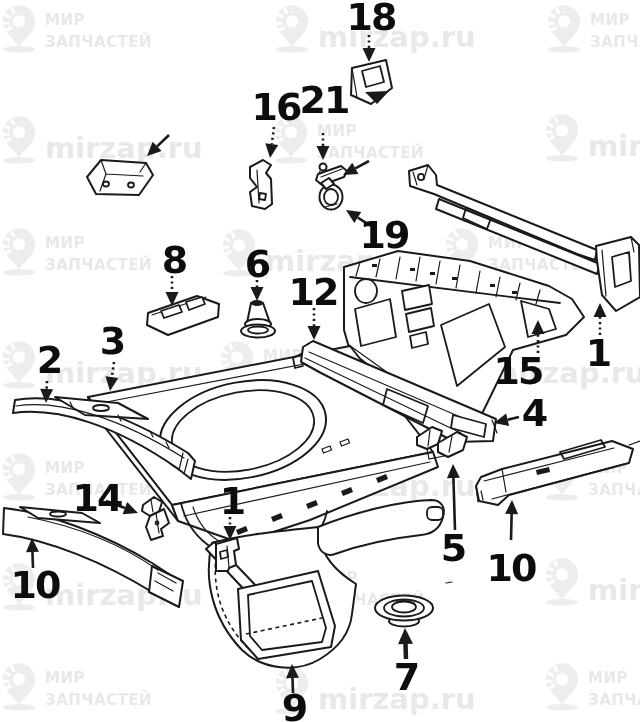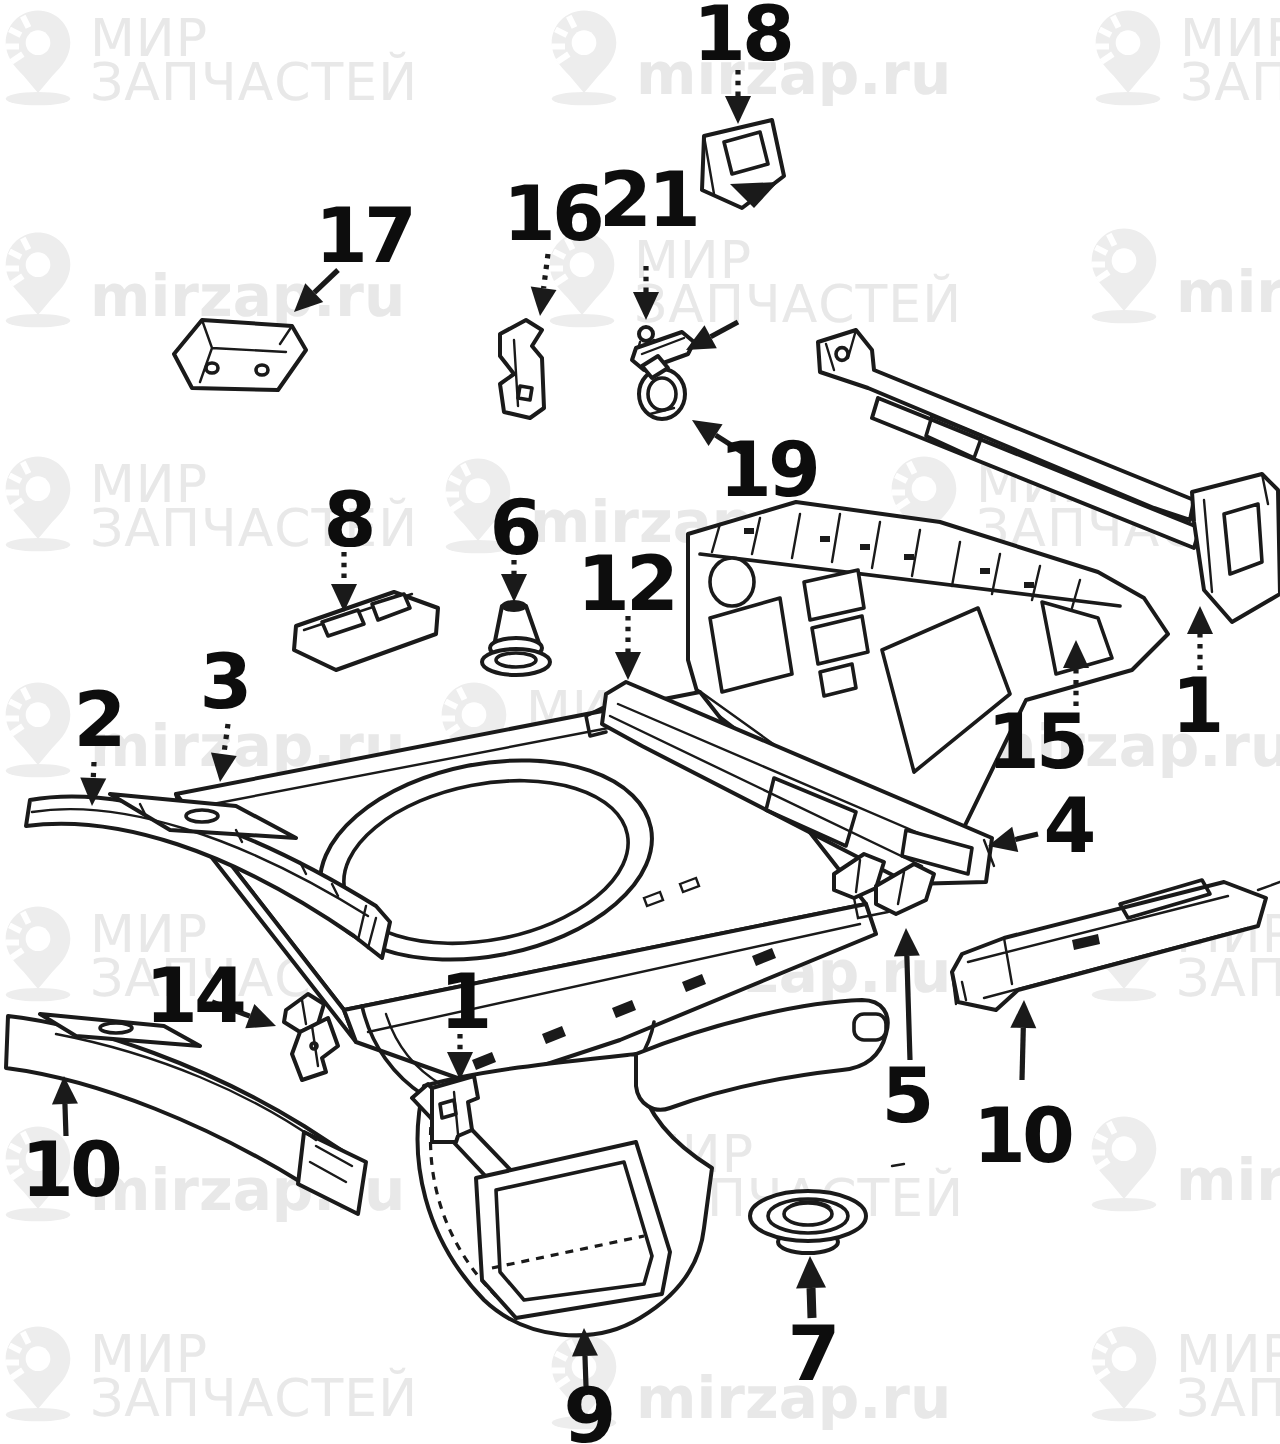--- a/index.html
+++ b/index.html
@@ -4,22 +4,22 @@
 <style>
   html,body{margin:0;padding:0;background:#fff;}
   #stage{
     position:relative;width:640px;height:722px;overflow:hidden;background:#ffffff;
     font-family:"DejaVu Sans","Liberation Sans",sans-serif;
   }
   
   #wm-layer{position:absolute;inset:0;}
   .wm-unit{position:absolute;display:flex;align-items:flex-end;white-space:nowrap;}
   .wm-pin{flex:0 0 auto;color:#ededed;}
-  .wm-brand{margin-left:7px;margin-bottom:0px;color:#e8e8e8;font-weight:normal;
-    font-size:26px;line-height:22px;letter-spacing:0.5px;}
+  .wm-brand{margin-left:7px;margin-bottom:0px;color:#e8e8e8;font-weight:bold;
+    font-size:15px;line-height:22px;letter-spacing:0.5px;}
   .wm-site{margin-left:7px;margin-bottom:1px;color:#e8e8e8;font-weight:bold;font-size:29px;line-height:30px;}
   
   svg.layer{position:absolute;left:0;top:0;}
   .pw {fill:#ffffff;stroke:#1a1a1a;stroke-width:2;stroke-linejoin:round;stroke-linecap:round;}
   .pw2{fill:#ffffff;stroke:#1a1a1a;stroke-width:1.8;stroke-linejoin:round;}
   .ln {fill:none;stroke:#1a1a1a;stroke-width:1.8;stroke-linejoin:round;stroke-linecap:round;}
   .lnt{fill:none;stroke:#1a1a1a;stroke-width:1.2;stroke-linecap:round;}
   .lnd{fill:none;stroke:#1a1a1a;stroke-width:1.6;stroke-dasharray:4 3.5;}
   .ink{fill:#1a1a1a;stroke:none;}
   
@@ -433,18 +433,17 @@
       <div class="callout-num" style="left: 406px; top: 677px;">7</div>
       <div class="callout-num" style="left: 174px; top: 260px;">8</div>
       <div class="callout-num" style="left: 294px; top: 708px;">9</div>
       <div class="callout-num" style="left: 511px; top: 556px; margin-top: 12px;">10</div>
       <div class="callout-num" style="left: 35px; top: 585px;">10</div>
       <div class="callout-num" style="left: 313px; top: 292px;">12</div>
       <div class="callout-num" style="left: 232px; top: 501px;">1</div>
       <div class="callout-num" style="left: 72px; top: 498px; margin-left: 25px;">14</div>
       <div class="callout-num" style="left: 518px; top: 371px;">15</div>
       <div class="callout-num" style="left: 276px; top: 107px;">16</div>
-      <div class="callout-num" style="left: 182px; top: 118px;">17</div>
       <div class="callout-num" style="left: 371px; top: 17px;">18</div>
       <div class="callout-num" style="left: 384px; top: 235px;">19</div>
       <div class="callout-num" style="left: 324px; top: 100px;">21</div>
     </div>
 </div>
 
 </body></html>

